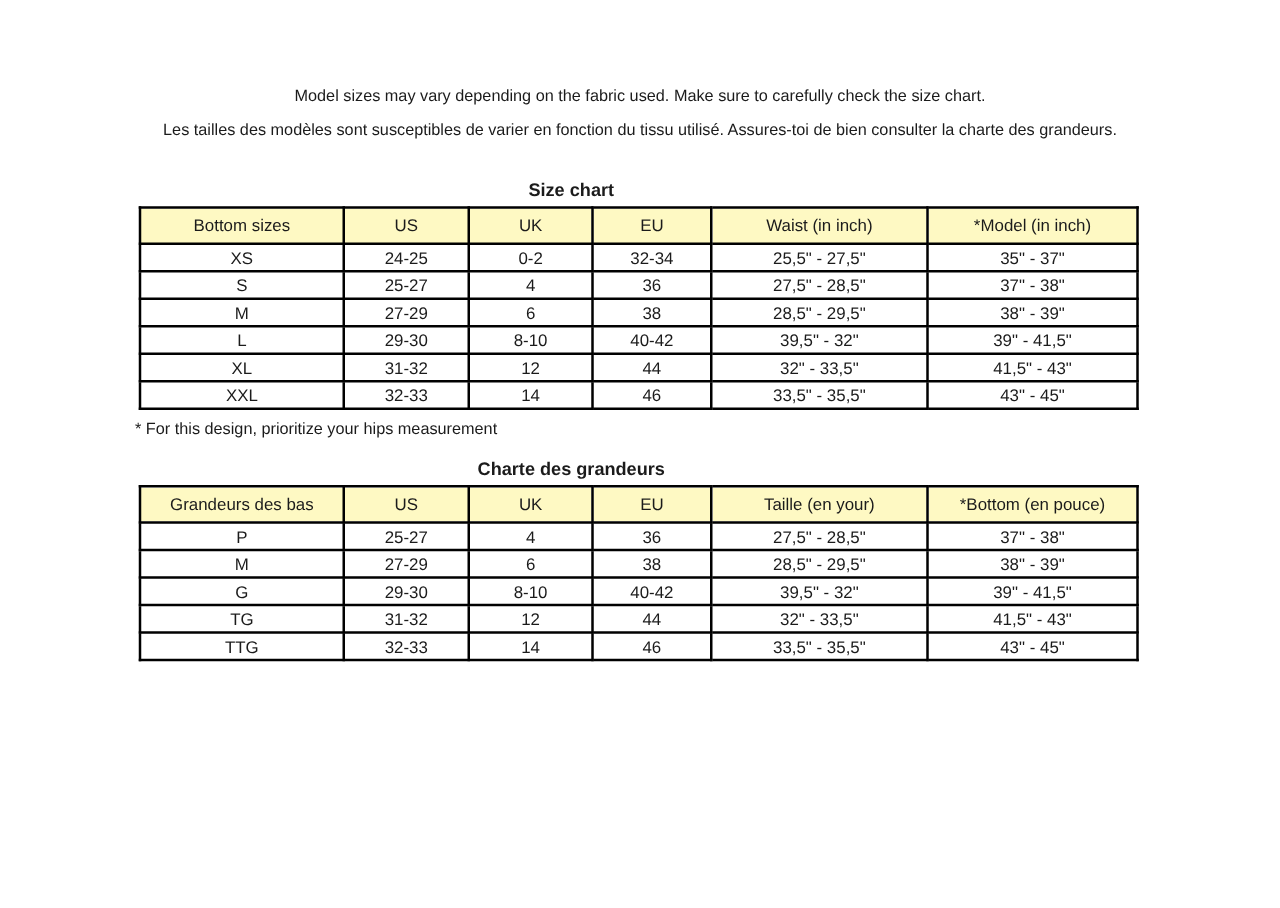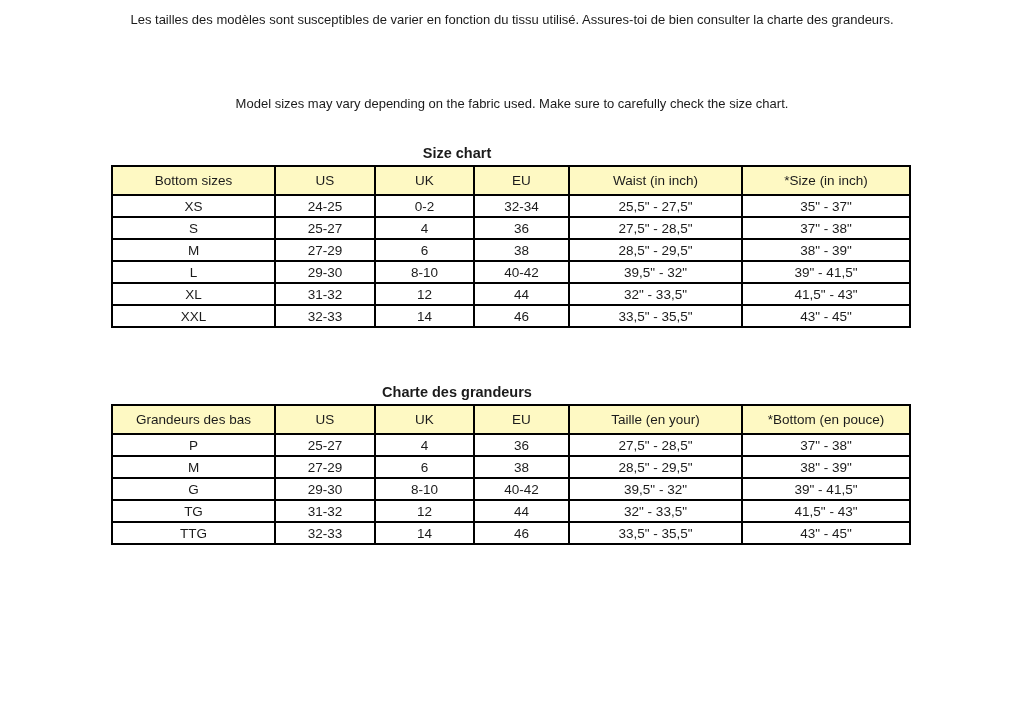--- a/index.html
+++ b/index.html
@@ -18,21 +18,21 @@
     margin: 0;
   }
   .intro-en { margin-top: 69px; }
   .intro-fr { margin-top: 12px; }
 
   .chart-section {
     width: 692px;
     margin-left: 111px;
   }
   .section-en { margin-top: 34px; }
-  .section-fr { margin-top: 56px; }
+  .section-fr { margin-top: 18px; }
 
   .table-title {
     font-size: 14.5px;
     font-weight: bold;
     text-align: center;
     margin: 0 0 3px 0;
     line-height: 17px;
   }
 
   table.size-table {
@@ -69,42 +69,42 @@
     line-height: 15px;
     margin: 7px 0 0 -3px;
     text-align: left;
   }
 </style>
 </head>
 <body>
 
 <main>
 
+  <p class="intro intro-en">Model sizes may vary depending on the fabric used. Make sure to carefully check the size chart.</p>
   <p class="intro intro-fr">Les tailles des modèles sont susceptibles de varier en fonction du tissu utilisé. Assures-toi de bien consulter la charte des grandeurs.</p>
-  <p class="intro intro-en">Model sizes may vary depending on the fabric used. Make sure to carefully check the size chart.</p>
 
   <section class="chart-section section-en">
     <h2 class="table-title">Size chart</h2>
     <table class="size-table">
       <colgroup>
         <col class="c-label">
           <col class="c-us">
           <col class="c-uk">
           <col class="c-eu">
           <col class="c-waist">
           <col class="c-hips">
       </colgroup>
       <thead>
         <tr>
           <th>Bottom sizes</th>
           <th>US</th>
           <th>UK</th>
           <th>EU</th>
           <th>Waist (in inch)</th>
-          <th>*Size (in inch)</th>
+          <th>*Model (in inch)</th>
         </tr>
       </thead>
       <tbody>
         <tr>
           <td>XS</td>
           <td>24-25</td>
           <td>0-2</td>
           <td>32-34</td>
           <td>25,5" - 27,5"</td>
           <td>35" - 37"</td>
@@ -144,20 +144,21 @@
         <tr>
           <td>XXL</td>
           <td>32-33</td>
           <td>14</td>
           <td>46</td>
           <td>33,5" - 35,5"</td>
           <td>43" - 45"</td>
         </tr>
       </tbody>
     </table>
+    <p class="footnote">* For this design, prioritize your hips measurement</p>
   </section>
 
   <section class="chart-section section-fr">
     <h2 class="table-title">Charte des grandeurs</h2>
     <table class="size-table">
       <colgroup>
         <col class="c-label">
           <col class="c-us">
           <col class="c-uk">
           <col class="c-eu">

